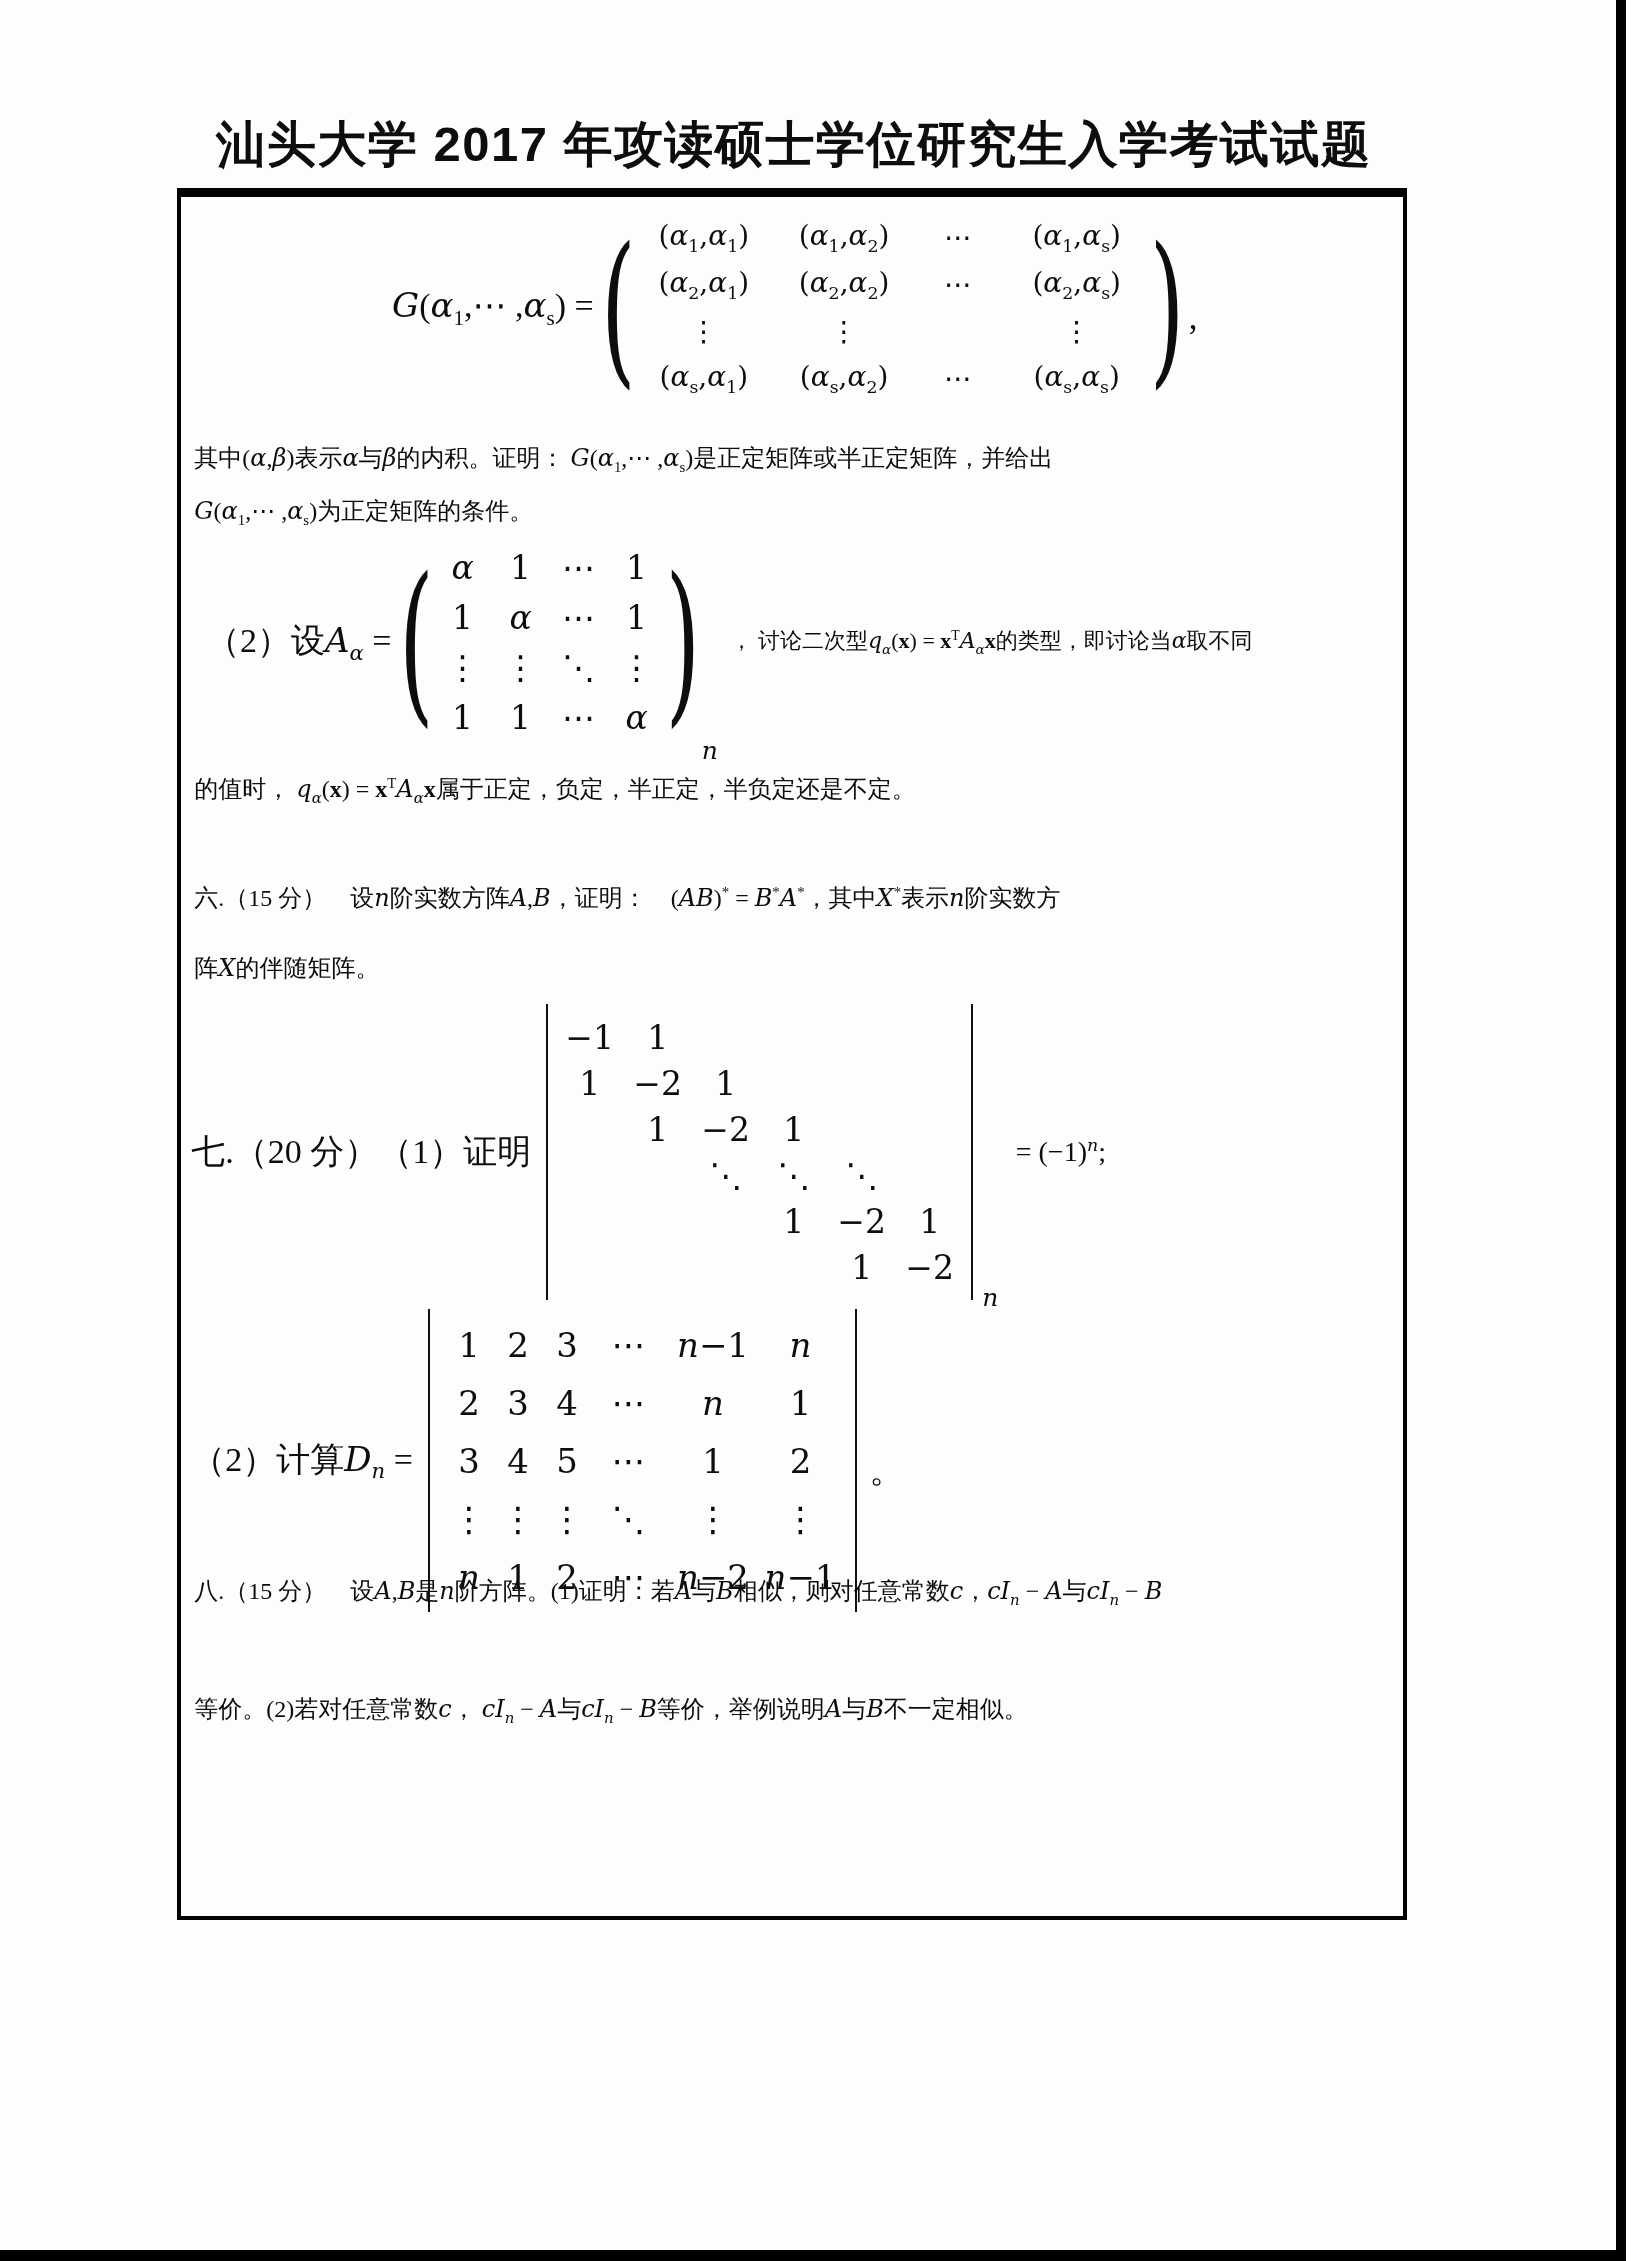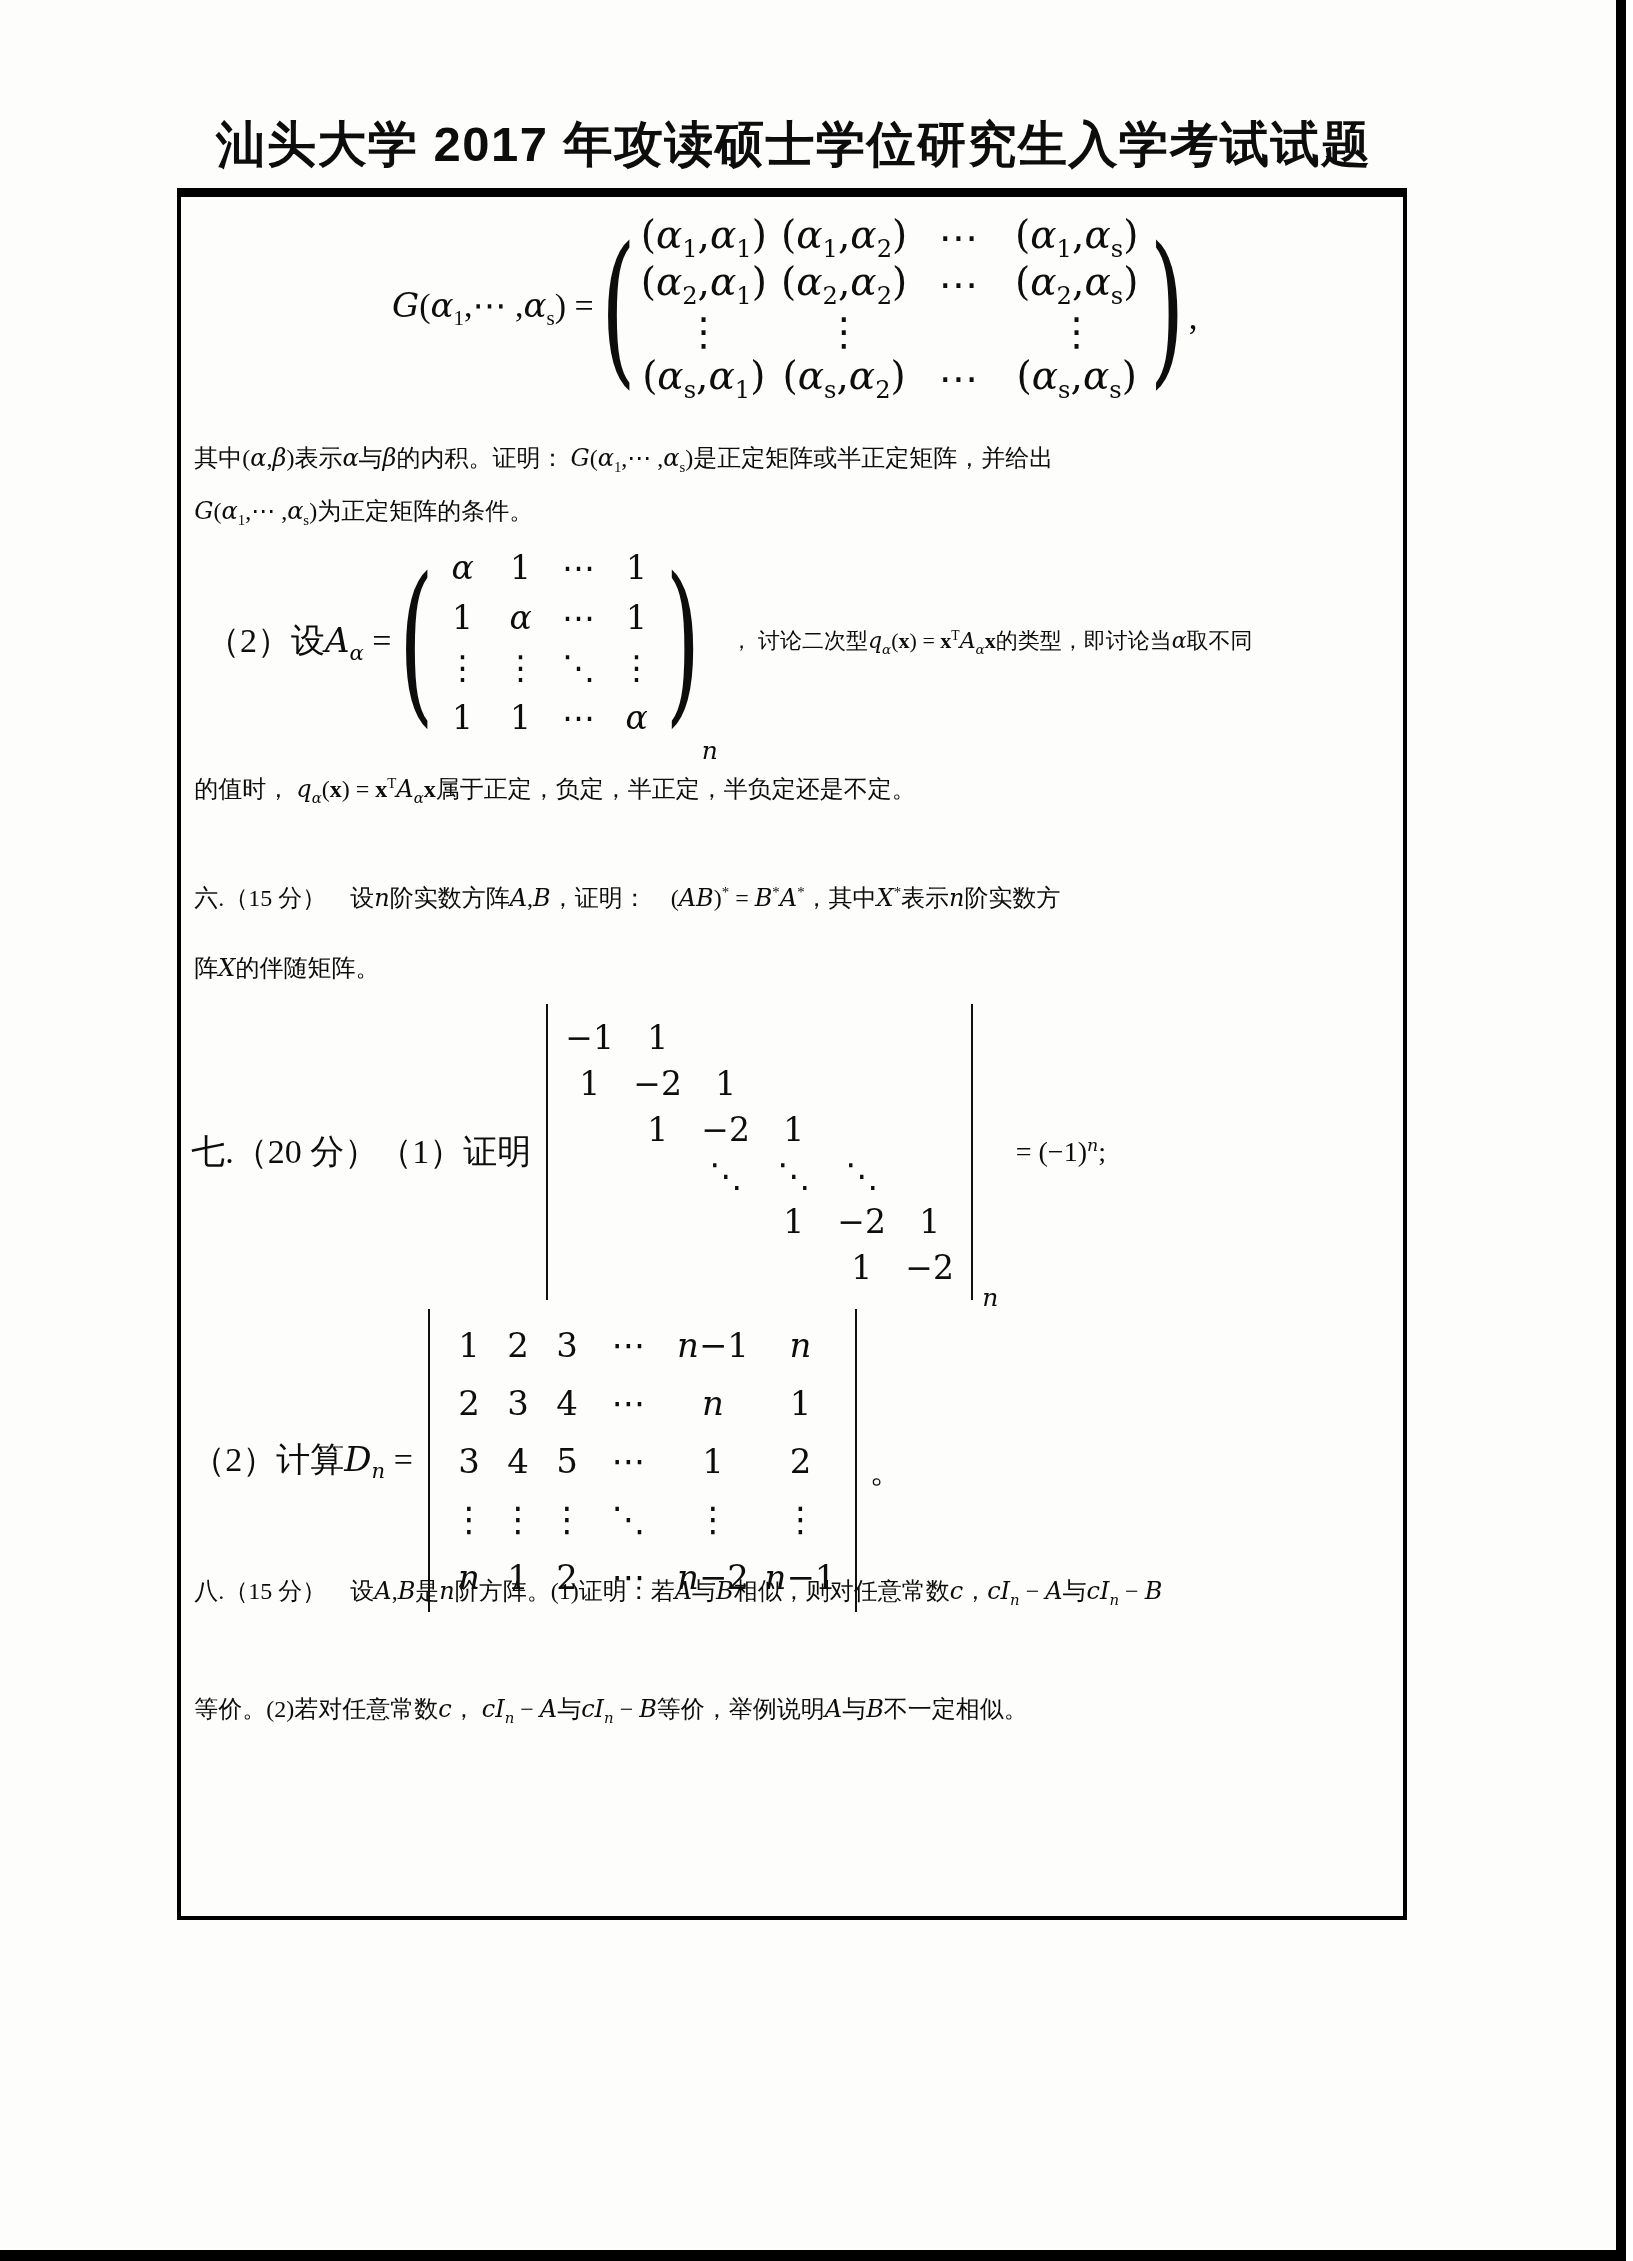--- a/index.html
+++ b/index.html
@@ -9,21 +9,21 @@
          font-family:"Liberation Sans","DejaVu Sans",sans-serif;font-weight:bold;
          font-size:49px;letter-spacing:1.5px;white-space:nowrap;}
   .sheet{position:absolute;left:177px;top:188px;width:1230px;height:1732px;box-sizing:border-box;
          border:4.4px solid #000;border-top-width:9.6px;}
   .blk{position:absolute;white-space:nowrap;}
   .txt{font-size:24px;line-height:52px;}
   .eqrow{display:flex;align-items:center;}
   .lhs{font-size:34px;margin-right:7.4px;}
   .mgrid{display:grid;align-items:center;justify-items:center;
          font-family:"DejaVu Serif","DejaVu Sans",serif;}
-  .g-grid{grid-template-columns:124px 124px 71px 134px;grid-auto-rows:47px;font-size:39px;column-gap:16.3px;padding:0 6px;}
+  .g-grid{grid-template-columns:124px 124px 71px 134px;grid-auto-rows:47px;font-size:28px;column-gap:16.3px;padding:0 6px;}
   .a-grid{grid-template-columns:repeat(4,58px);grid-auto-rows:50px;font-size:33px;}
   .t-grid{grid-template-columns:repeat(6,68px);grid-auto-rows:46px;font-size:33px;}
   .d-grid{grid-template-columns:43px 43px 43px 68px 89px 74px;grid-auto-rows:58px;
           font-size:34px;column-gap:6px;padding:0 10.3px;}
   .paren{display:inline-block;font-family:"DejaVu Serif",serif;font-size:89px;line-height:1;font-weight:300;}
   .pg{transform:scaleY(1.85);}
   .pa{transform:scaleY(1.95);}
   .dbar{width:2.2px;background:#111;align-self:stretch;margin:0 7.4px;}
   .msub{align-self:flex-end;font-style:italic;font-size:25px;transform:translate(1.5px,12px);
         font-family:"DejaVu Serif",serif;}

